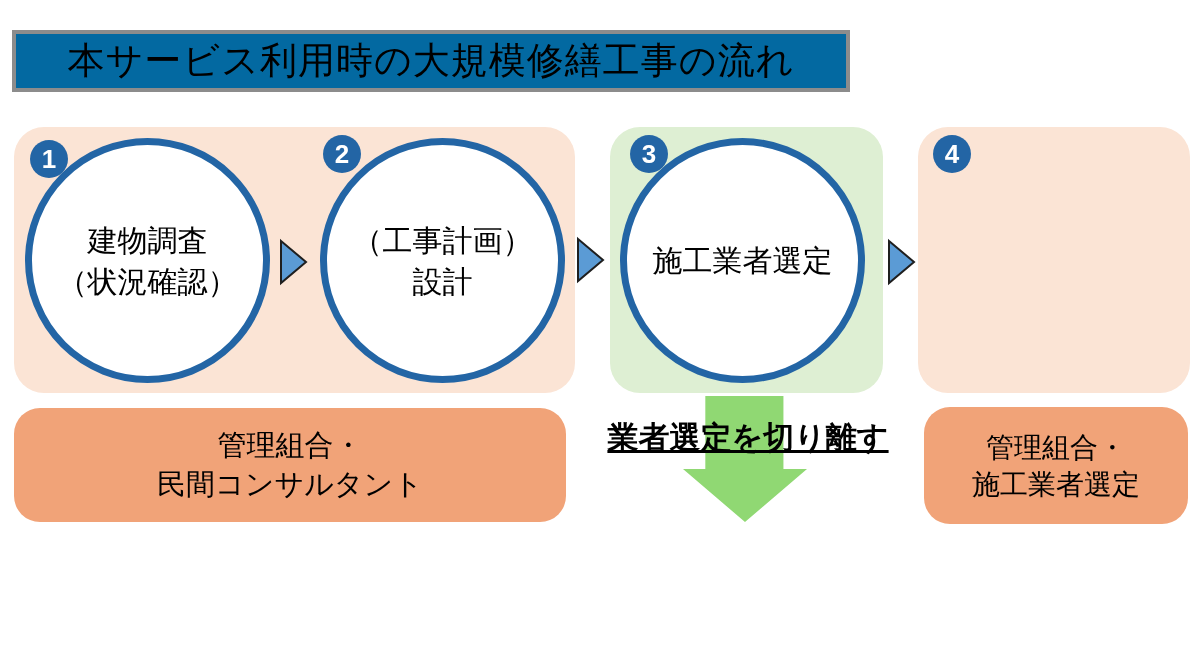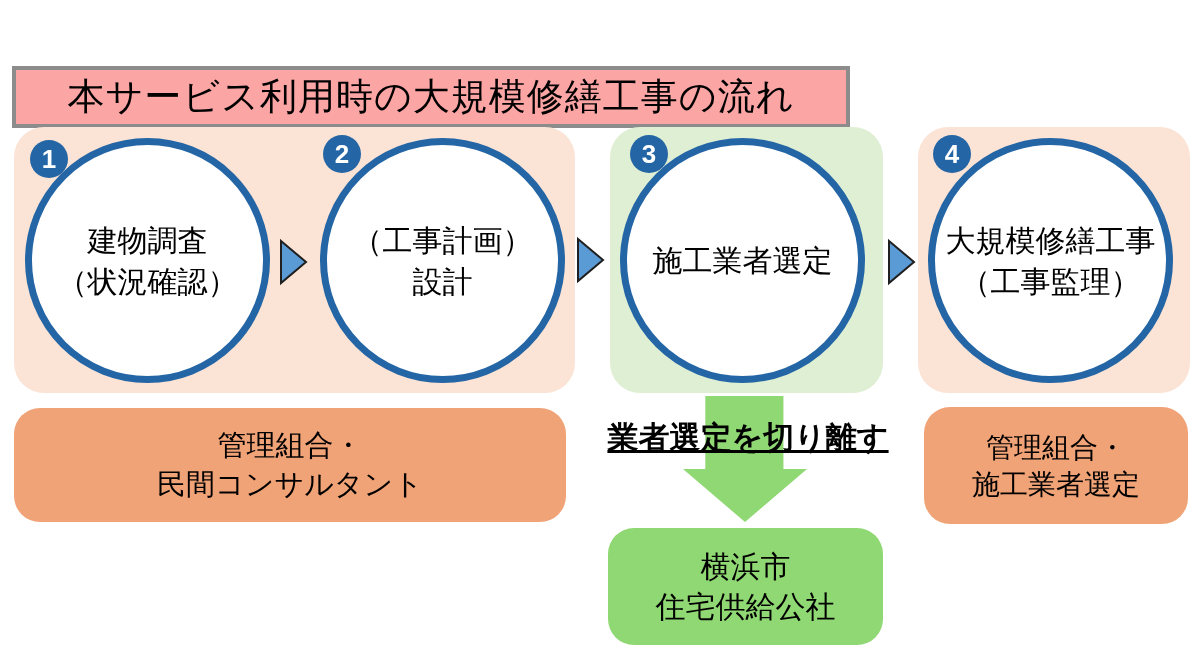--- a/index.html
+++ b/index.html
@@ -3,22 +3,22 @@
 <meta charset="utf-8">
 <style>
   html,body { margin:0; padding:0; background:#fff; }
   .canvas {
     position:relative; width:1202px; height:658px; background:#ffffff;
     font-family:"Liberation Sans","DejaVu Sans",sans-serif; color:#000;
     overflow:hidden;
   }
   .title-box {
     position:absolute; left:12px; top:30px; width:838px; height:62px;
-    border:4px solid var(--title-border,#8C8C8C); background:#fca5a5;
-    box-sizing:border-box; display:flex; align-items:center; justify-content:center;margin-top:36px;
+    border:4px solid var(--title-border,#8C8C8C); background:#0369a1;
+    box-sizing:border-box; display:flex; align-items:center; justify-content:center;
   }
   .title-text { font-size:37px; letter-spacing:1px; white-space:nowrap; }
 
   .group { position:absolute; top:127px; height:266px; border-radius:30px; }
   .group.peach { background:var(--phase-peach,#FBE4D5); }
   .group.green { background:var(--phase-green,#DEEFD3); }
   .g1 { left:14px;  width:561px; }
   .g2 { left:610px; width:273px; }
   .g3 { left:918px; width:272px; }
 
@@ -92,26 +92,20 @@
       <span>（工事計画）</span>
       <span>設計</span>
     </div>
   </div>
   <div class="circle c3">
     <div class="circle-label">
       <span>施工業者選定</span>
       <span></span>
     </div>
   </div>
-  <div class="circle c4">
-    <div class="circle-label">
-      <span>大規模修繕工事</span>
-      <span>（工事監理）</span>
-    </div>
-  </div>
 
   <div class="badge b1">1</div>
   <div class="badge b2">2</div>
   <div class="badge b3">3</div>
   <div class="badge b4">4</div>
 
   <svg class="tri t1" viewBox="0 0 30 48">
       <polygon points="2,3 27,24 2,45"></polygon>
     </svg>
   <svg class="tri t2" viewBox="0 0 30 48">
@@ -122,23 +116,19 @@
     </svg>
 
   <div class="actor orange actor-left">
     <span>管理組合・</span>
     <span>民間コンサルタント</span>
   </div>
 
   <div class="down-arrow"></div>
   <div class="callout">業者選定を切り離す</div>
 
-  <div class="actor greenbox actor-center">
-    <span>横浜市</span>
-    <span>住宅供給公社</span>
-  </div>
 
   <div class="actor orange actor-right">
     <span>管理組合・</span>
     <span>施工業者選定</span>
   </div>
 
 </div>
 
 </body></html>

